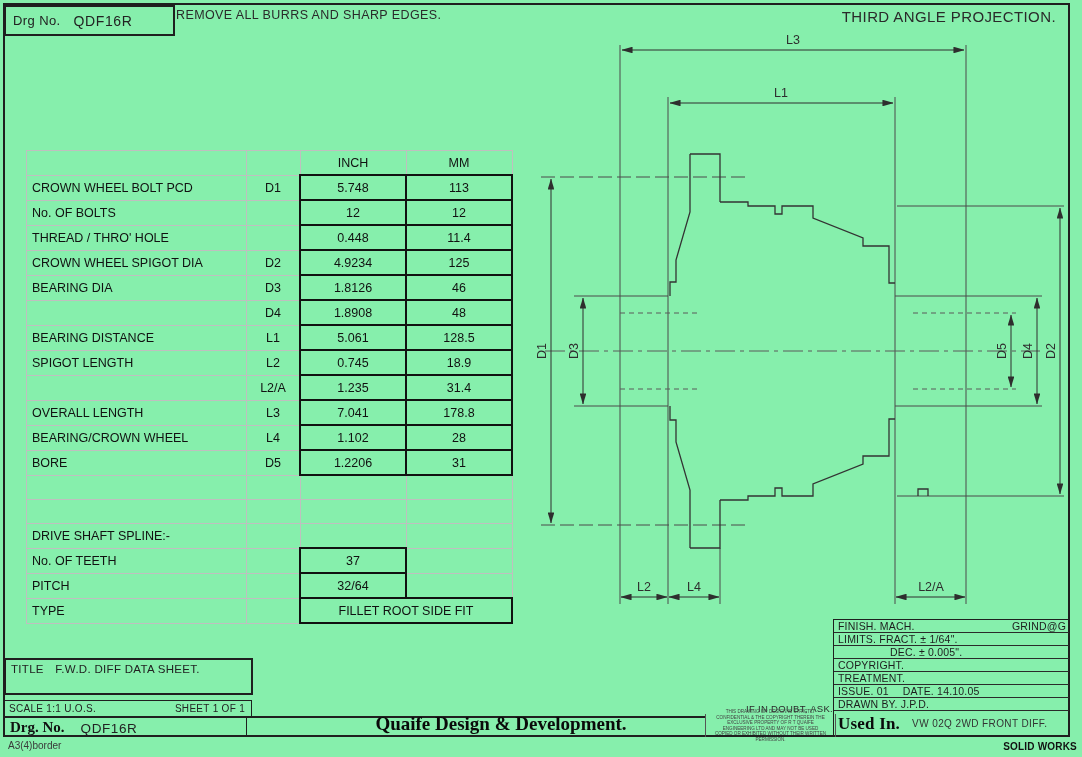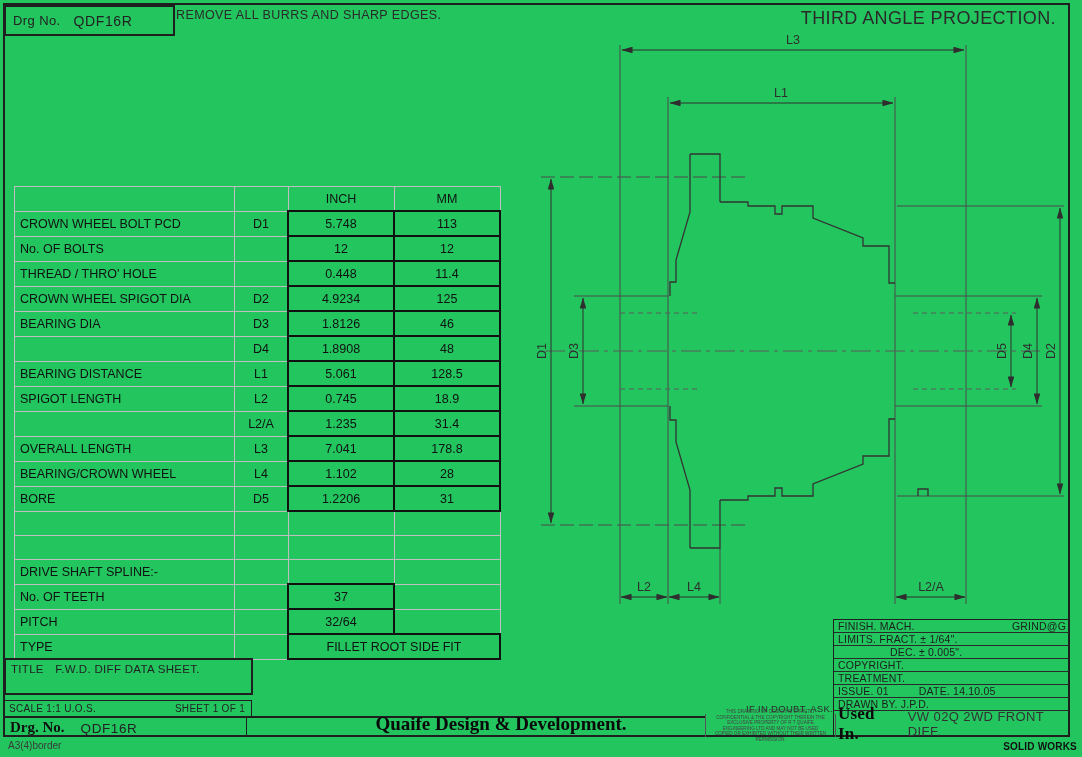--- a/index.html
+++ b/index.html
@@ -1,27 +1,27 @@
 <!DOCTYPE html>
 <html><head>
 <meta charset="utf-8">
 <style>
   html,body{margin:0;padding:0;background:#e8e8e8;}
-  .sheet{position:relative;width:1082px;height:757px;background:#22c55e;overflow:hidden;
+  .sheet{position:relative;width:1082px;height:757px;background:#86efac;overflow:hidden;
          font-family:"Liberation Sans",sans-serif;color:#1a1a1a;}
   .frame{position:absolute;left:3px;top:3px;width:1063px;height:730px;border:2px solid #1f1f1f;}
   
   .drgbox{position:absolute;left:4px;top:5px;width:160px;height:27px;border:2px solid #1f1f1f;
           display:flex;align-items:center;padding-left:7px;gap:13px;}
   .drgbox .lab{font-size:13px;letter-spacing:.4px;color:#222;}
   .drgbox .val{font-size:14px;letter-spacing:.6px;color:#222;}
   .topnote{position:absolute;left:176px;top:8px;font-size:12.5px;letter-spacing:.4px;color:#2a2a2a;}
-  .projection{position:absolute;right:26px;top:8px;font-size:18px;letter-spacing:.4px;color:#2a2a2a;}
-  
-  table.dims{position:absolute;left:14px;top:150px;border-collapse:collapse;table-layout:fixed;margin-top:36px;}
+  .projection{position:absolute;right:26px;top:8px;font-size:15px;letter-spacing:.4px;color:#2a2a2a;}
+  
+  table.dims{position:absolute;left:26px;top:150px;border-collapse:collapse;table-layout:fixed;}
   table.dims td{border:1px solid #bfbfbf;height:23px;font-size:12.5px;padding:0;color:#111;
                 overflow:hidden;white-space:nowrap;}
   table.dims td.lbl{width:214px;text-align:left;padding-left:5px;}
   table.dims td.sym{width:52px;text-align:center;}
   table.dims td.val{width:104px;text-align:center;}
   table.dims td.hdr{text-align:center;}
   table.dims td.black{border:2px solid #111;}
   
   .titlebox{position:absolute;left:4px;top:658px;width:240px;height:30px;border:2px solid #1f1f1f;
             font-size:11.5px;letter-spacing:.3px;padding:3px 0 0 5px;color:#222;}
@@ -41,24 +41,24 @@
   .disclaimer{position:absolute;left:705px;top:714px;width:131px;height:23px;border-left:1px solid #555;
               border-right:1px solid #555;box-sizing:border-box;display:flex;align-items:center;justify-content:center;}
   .disclaimer p{margin:0;font-size:4.6px;line-height:1.2;text-align:center;color:#444;width:112px;}
   
   .infoblock{position:absolute;left:833px;top:619px;width:236px;height:118px;border-left:1px solid #1f1f1f;
              border-top:1.5px solid #1f1f1f;box-sizing:border-box;font-size:10.5px;letter-spacing:.2px;color:#1d1d1d;}
   .infoblock .row{height:13px;border-bottom:1px solid #2a2a2a;display:flex;align-items:center;
                   padding:0 3px 0 4px;box-sizing:border-box;}
   .infoblock .row.sp{justify-content:space-between;}
   .infoblock .row.ind{padding-left:56px;}
-  .infoblock .row.gap2{gap:30px;}
+  .infoblock .row.gap2{gap:14px;}
   .infoblock .usedin{height:25px;display:flex;align-items:center;gap:12px;padding-left:4px;}
   .infoblock .usedin .ulab{font-family:"Liberation Serif",serif;font-weight:bold;font-size:17px;color:#0a0a0a;}
-  .infoblock .usedin .uval{font-size:13px;letter-spacing:.4px;color:#333;}
+  .infoblock .usedin .uval{font-size:10px;letter-spacing:.4px;color:#333;}
   
   .bordernote{position:absolute;left:8px;top:740px;font-size:10px;color:#3a3a3a;}
   .cadnote{position:absolute;right:5px;top:741px;font-size:10px;font-weight:bold;letter-spacing:.2px;color:#111;}
   
   svg.drawing{position:absolute;left:0;top:0;}
   svg.drawing text{font-family:"Liberation Sans",sans-serif;font-size:12.5px;fill:#2e2e2e;}
 </style>
 </head>
 <body>
 

